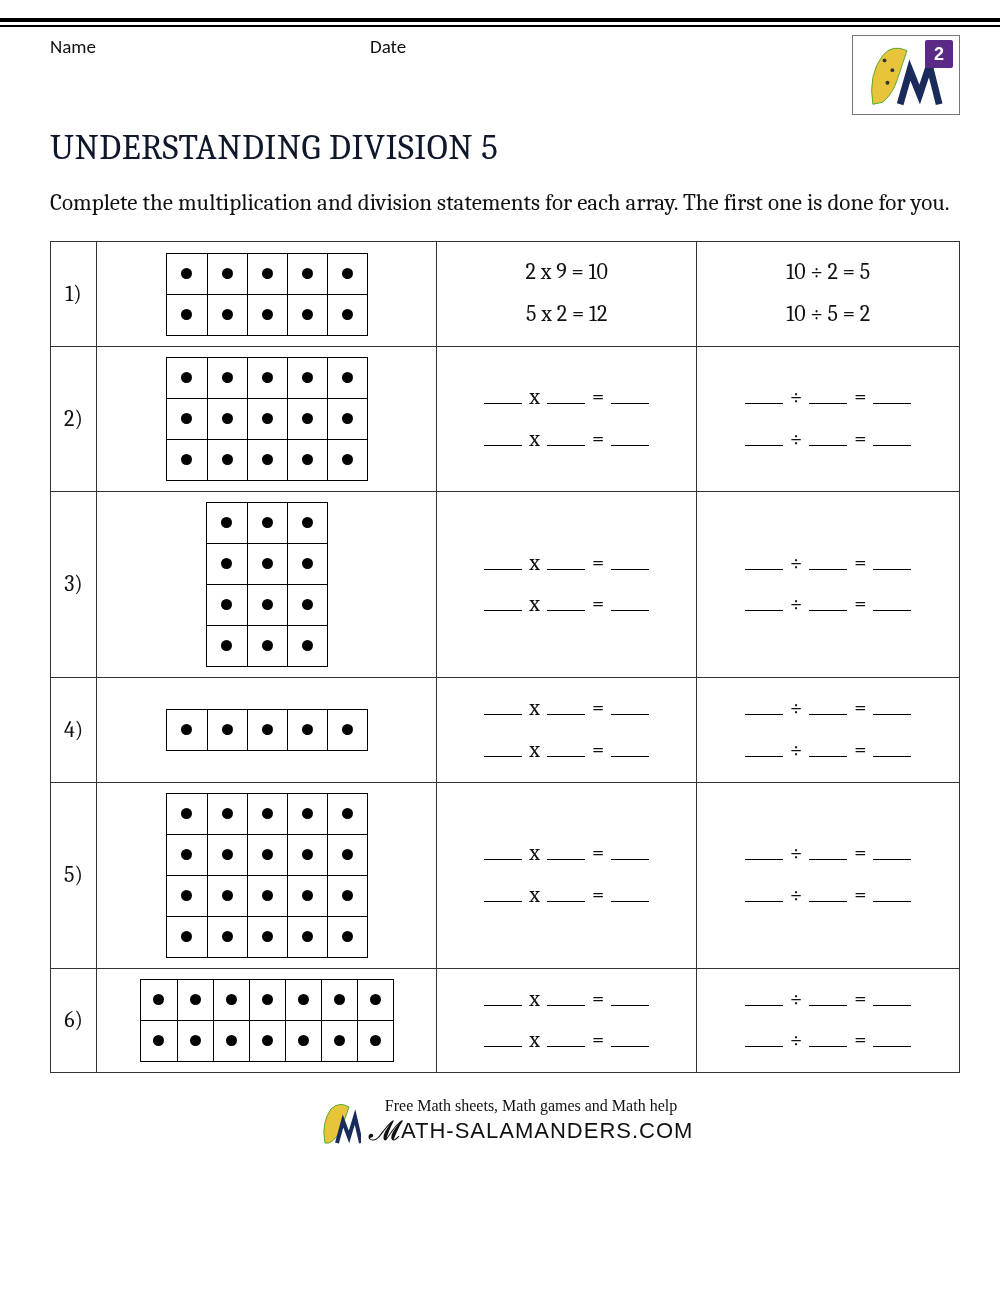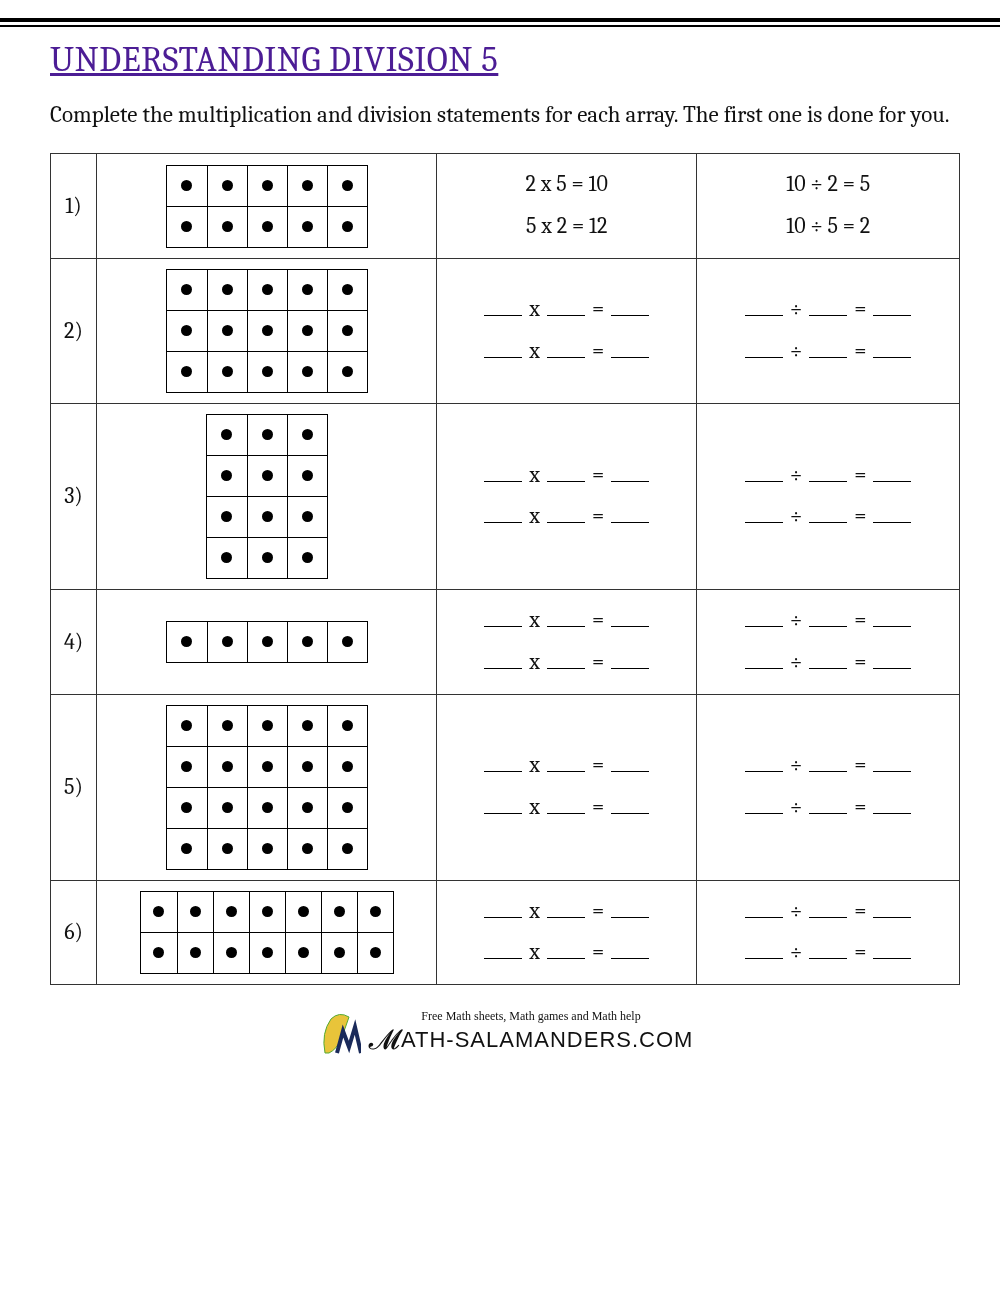--- a/index.html
+++ b/index.html
@@ -47,23 +47,22 @@
     font: bold 18px/28px Arial, sans-serif;
     text-align: center;
     border-radius: 2px;
   }
   .logo-svg { width: 100%; height: 100%; }
   h1.title {
     font-family: Cambria, Georgia, serif;
     font-weight: 400;
     font-size: 35px;
     letter-spacing: 0.5px;
-    color: #4c1d95;
+    color: #0f172a;
     margin: 12px 0 18px 0;
-    text-decoration: underline;
   }
   .instructions {
     font-size: 23px;
     line-height: 1.45;
     margin: 0 0 22px 0;
   }
   table.ws {
     border-collapse: collapse;
     width: 100%;
     font-size: 22px;
@@ -116,21 +115,21 @@
   }
   .op { margin: 0 4px; }
   .eq-line { display: block; }
 
   .footer {
     text-align: center;
     margin-top: 24px;
     font-family: 'Comic Sans MS', cursive, sans-serif;
   }
   .footer .tagline {
-    font-size: 12px;
+    font-size: 16px;
     font-family: 'Comic Sans MS', cursive;
   }
   .footer .site {
     font-size: 22px;
     font-family: Liberation Sans, sans-serif;
     letter-spacing: 1px;
   }
   .footer-inner {
     display: inline-flex;
     align-items: center;
@@ -140,20 +139,34 @@
     width: 44px; height: 48px;
   }
 </style>
 </head>
 <body>
 
 <div class="top-rule"></div>
 
 <div class="page">
 
+  <div class="hdr-row">
+    <div class="name-lbl">Name</div>
+    <div class="date-lbl">Date</div>
+    <div class="logo-box">
+      <svg class="logo-svg" viewBox="0 0 108 80">
+        <path d="M20 70 Q15 40 30 20 Q40 8 55 15 Q50 30 45 45 Q40 60 30 68 Z" fill="#e8c43a" stroke="#5a3" stroke-width="1"></path>
+        <circle cx="32" cy="25" r="2" fill="#333"></circle>
+        <circle cx="40" cy="35" r="2" fill="#333"></circle>
+        <circle cx="35" cy="48" r="2" fill="#333"></circle>
+        <path d="M48 70 L58 35 L68 60 L78 30 L88 70" fill="none" stroke="#1a2a5a" stroke-width="7" stroke-linejoin="miter"></path>
+      </svg>
+      <div class="logo-badge">2</div>
+    </div>
+  </div>
 
   <h1 class="title">UNDERSTANDING DIVISION 5</h1>
 
   <p class="instructions">Complete the multiplication and division statements for each array. The first one is done for you.</p>
 
   <table class="ws">
     <tbody id="problems-body">
         <tr>
           <td class="qnum">1)</td>
           <td class="array-cell"><div class="array"><div class="array-row">
@@ -183,21 +196,21 @@
                   <div class="dot"></div>
                 </div>
                 <div class="array-cell-dot" style="width: 40px;">
                   <div class="dot"></div>
                 </div>
                 <div class="array-cell-dot" style="width: 40px;">
                   <div class="dot"></div>
                 </div>
               </div></div></td>
           <td class="mult-cell">
-            <span class="eq-line">2 x 5 = 10</span>
+            <span class="eq-line">2 x 9 = 10</span>
             <span class="eq-line">5 x 2 = 12</span>
           </td>
           <td class="div-cell">
             <span class="eq-line">10 ÷ 2 = 5</span>
             <span class="eq-line">10 ÷ 5 = 2</span>
           </td>
         </tr>
         <tr>
           <td class="qnum">2)</td>
           <td class="array-cell"><div class="array"><div class="array-row">

